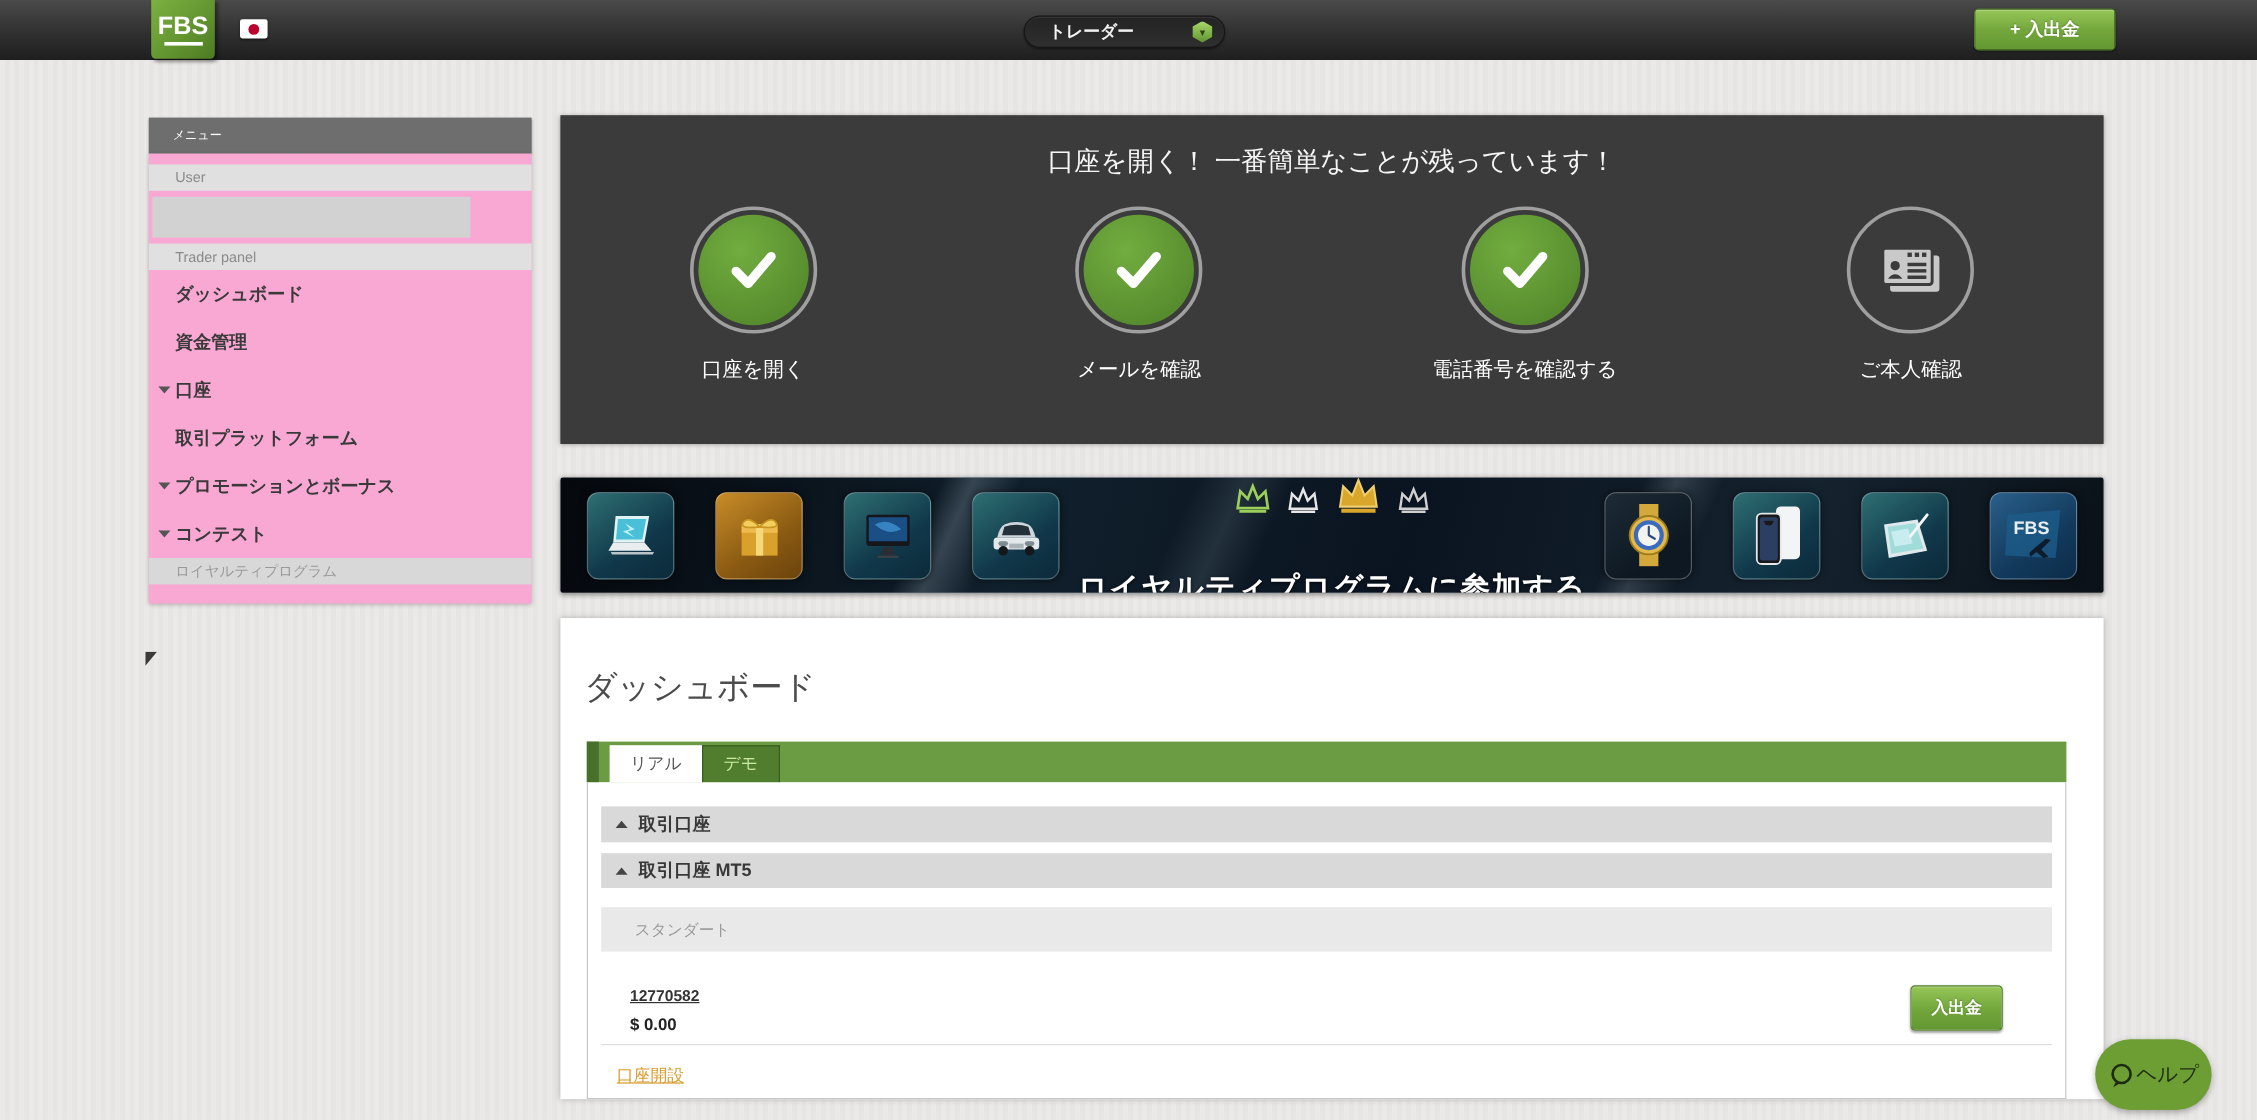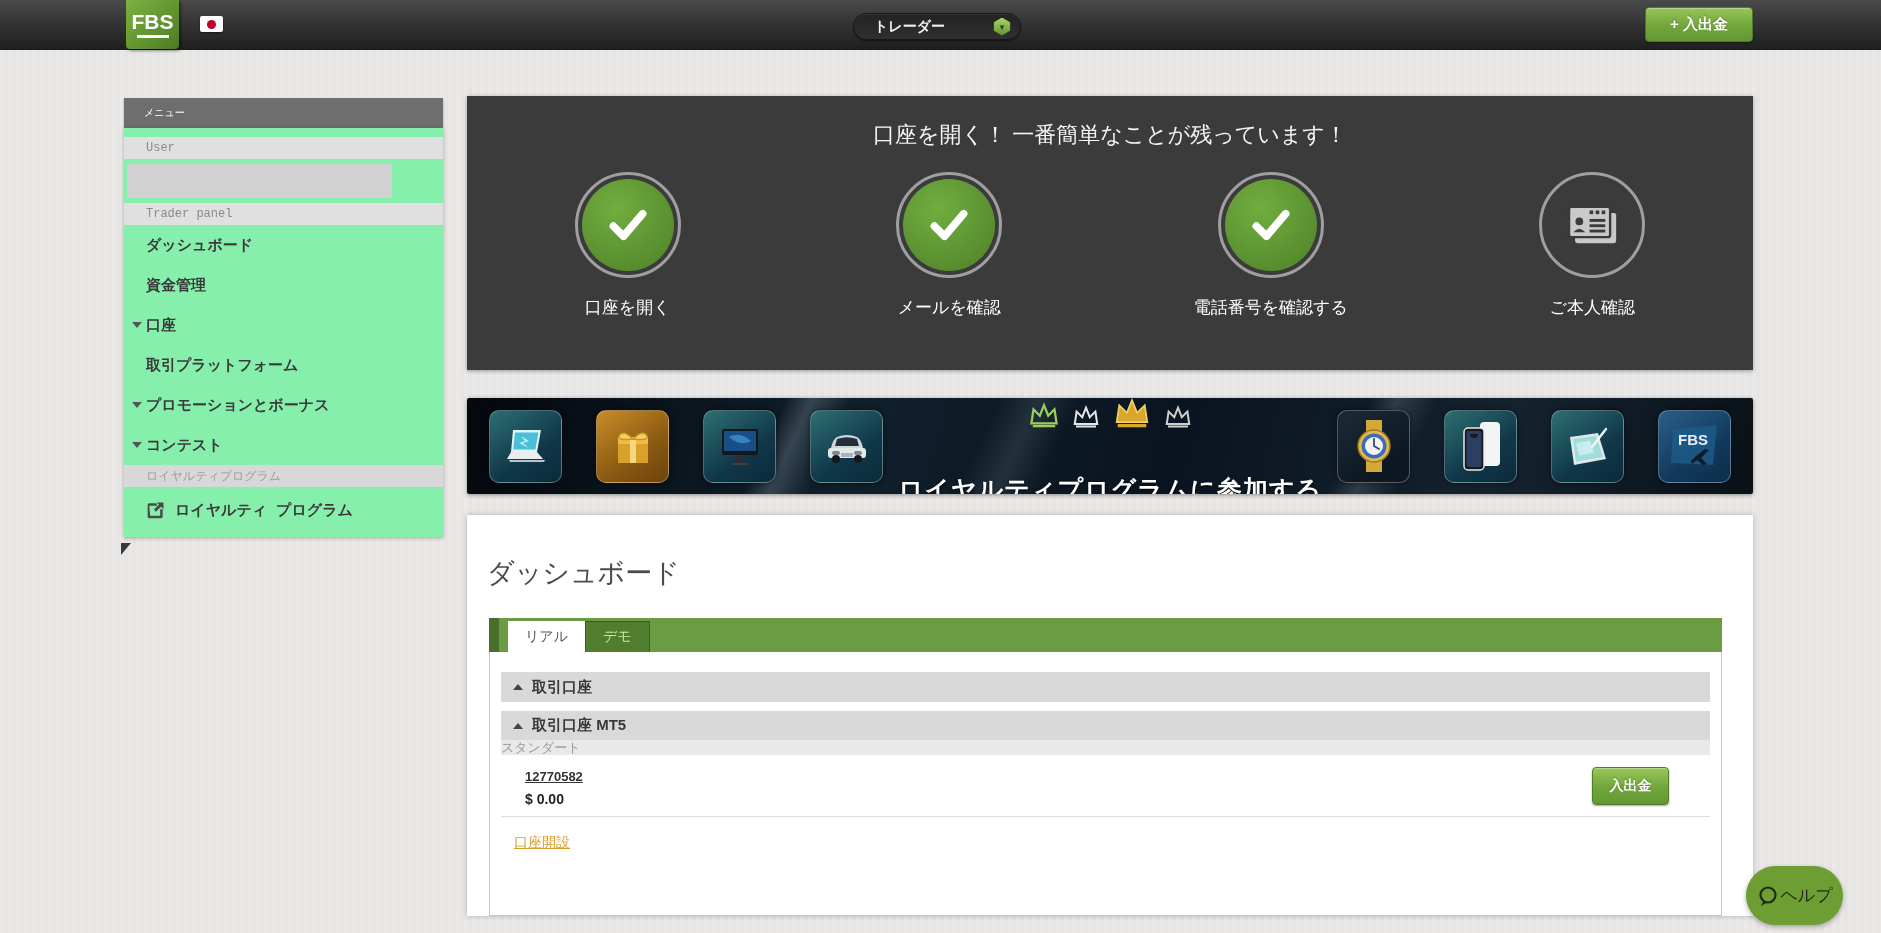--- a/index.html
+++ b/index.html
@@ -29,27 +29,27 @@
     display:flex;align-items:center;cursor:pointer;}
   .role-dd .role-label{color:#f2f2f2;font-weight:bold;font-size:14px;padding-left:20px;flex:1;}
   .dd-badge{width:18px;height:18px;margin-right:9px;
     clip-path:polygon(50% 0,95% 26%,95% 74%,50% 100%,5% 74%,5% 26%);
     background:linear-gradient(180deg,#a8d669,#5d9130);display:flex;align-items:center;justify-content:center;}
   .dd-badge .chev{color:#2e4216;font-size:9px;line-height:1;margin-top:1px;}
   .btn-green{background:linear-gradient(180deg,#97c658 0%,#74a83d 50%,#639732 100%);
     border:1px solid #4e7d26;border-radius:4px;color:#fff;text-shadow:0 -1px 1px rgba(0,0,0,.25);
     display:flex;align-items:center;justify-content:center;cursor:pointer;
     box-shadow:0 1px 2px rgba(0,0,0,.35), inset 0 1px 0 rgba(255,255,255,.3);}
-  .deposit-top{position:absolute;left:1645px;top:7px;width:108px;height:35px;font-size:15px;font-weight:bold;}
+  .deposit-top{position:absolute;left:1645px;top:7px;width:118px;height:35px;font-size:15px;font-weight:bold;}
 
   
   .sidebar{position:absolute;left:124px;top:98px;width:319px;z-index:5;}
   .sb-header{height:30px;background:#6e6e6e;color:#fff;font-size:10px;display:flex;align-items:center;
     padding-left:20px;box-shadow:0 1px 2px rgba(0,0,0,.35);}
-  .sb-panel{background:#86efac;box-shadow:0 1px 4px rgba(0,0,0,.3);padding-top:9px;padding-bottom:4px;font-family:Liberation Mono, monospace;}
+  .sb-panel{background:#f9a8d4;box-shadow:0 1px 4px rgba(0,0,0,.3);padding-top:9px;padding-bottom:16px;}
   .sb-section{height:22px;background:#e0e0e0;color:#8a8a8a;font-size:12px;display:flex;align-items:center;padding-left:22px;}
   .sb-redacted-wrap{height:44px;display:flex;align-items:center;}
   .sb-redacted{margin-left:3px;width:265px;height:34px;background:#d2d2d2;}
   .sb-item{height:40px;display:flex;align-items:center;padding-left:22px;font-size:15px;font-weight:bold;
     color:#3a3a3a;cursor:pointer;position:relative;}
   .sb-item .caret{position:absolute;left:8px;top:50%;transform:translateY(-50%);width:0;height:0;
     border-left:5px solid transparent;border-right:5px solid transparent;border-top:6px solid #555;}
   .sb-loyalty{height:46px;display:flex;align-items:center;padding-left:22px;font-size:15px;font-weight:bold;color:#3a3a3a;cursor:pointer;}
   .sb-loyalty svg{margin-right:9px;}
   .corner-tri{width:10px;height:12px;background:#3a3a3a;clip-path:polygon(0 0,100% 0,0 100%);margin-left:-3px;}
@@ -100,21 +100,21 @@
   .tab.first{margin-left:9px;}
   .tab.active{background:#fff;color:#555;}
   .tab.inactive{background:#507e2e;color:#cbe8a4;border:1px solid #3a5c20;border-bottom:none;}
   .panel{position:absolute;left:22px;top:137px;width:1233px;height:264px;border:1px solid #c8c8c8;border-top:none;background:#fff;}
   .acc-bar{margin:0 11px;height:30px;background:#d9d9d9;display:flex;align-items:center;padding-left:12px;
     font-size:15px;font-weight:bold;color:#383838;cursor:pointer;}
   .acc-bar .tri-up{width:0;height:0;border-left:5px solid transparent;border-right:5px solid transparent;
     border-bottom:6px solid #444;margin-right:9px;}
   .acc-bar.m1{margin-top:20px;}
   .acc-bar.m2{margin-top:9px;height:29px;}
-  .type-row{margin:0 11px;height:15px;background:#e9e9e9;display:flex;align-items:center;padding-left:0;
+  .type-row{margin:16px 11px;height:37px;background:#e9e9e9;display:flex;align-items:center;padding-left:28px;
     font-size:13px;color:#9a9a9a;}
   .acct-row{margin:0 11px;height:62px;position:relative;border-bottom:1px solid #ddd;padding:12px 0 0 24px;}
   .acct-num{font-size:13px;color:#333;text-decoration:underline;cursor:pointer;display:inline-block;font-weight:bold;}
   .acct-bal{font-size:14px;font-weight:bold;color:#222;margin-top:6px;}
   .deposit-row{position:absolute;right:41px;top:50%;transform:translateY(-50%);width:77px;height:38px;
     font-size:14px;font-weight:bold;}
   .open-link{display:inline-block;margin:17px 0 0 24px;font-size:14px;color:#d89a2b;text-decoration:underline;cursor:pointer;}
 
   
   .help{position:absolute;left:1746px;top:866px;width:97px;height:59px;border-radius:30px;
@@ -167,27 +167,20 @@
     <div class="sb-item">
       <span class="caret"></span>
       <span>プロモーションとボーナス</span>
     </div>
     <div class="sb-item">
       <span class="caret"></span>
       <span>コンテスト</span>
     </div>
 
     <div class="sb-section" style="background:#d8d8d8;color:#9a9a9a;">ロイヤルティプログラム</div>
-    <div class="sb-loyalty">
-      <svg width="20" height="20" viewBox="0 0 24 24">
-        <path d="M4 7 h9 v-3 h-9 q-2 0 -2 2 v14 q0 2 2 2 h14 q2 0 2 -2 v-9 h-3 v8 h-12 z" fill="#4a4a4a"></path>
-        <path d="M13 3 h8 v8 l-3 -3 -6 6 -2.5 -2.5 6 -6 z" fill="#4a4a4a"></path>
-      </svg>
-      <span>ロイヤルティ プログラム</span>
-    </div>
   </div>
 </div>
 <div class="sb-corner">
     <div class="corner-tri"></div>
   </div>
 
 <div class="main">
 
   <div class="onboard">
     <div class="onboard-title">口座を開く！ 一番簡単なことが残っています！</div>

